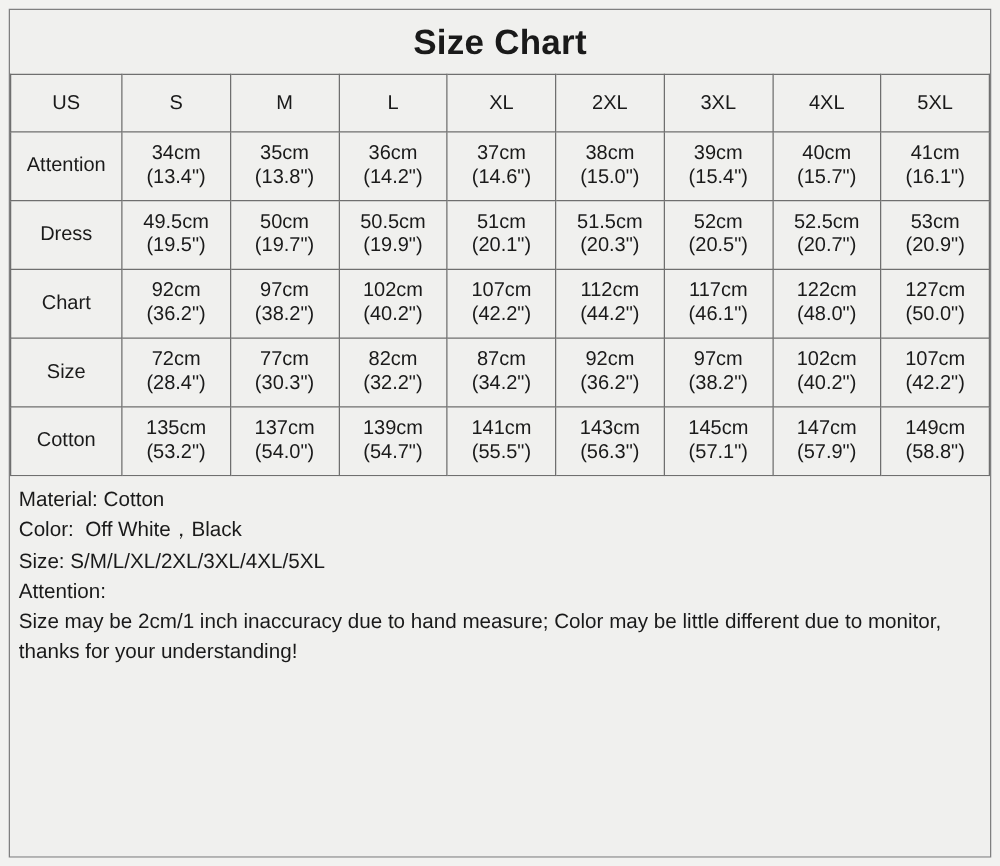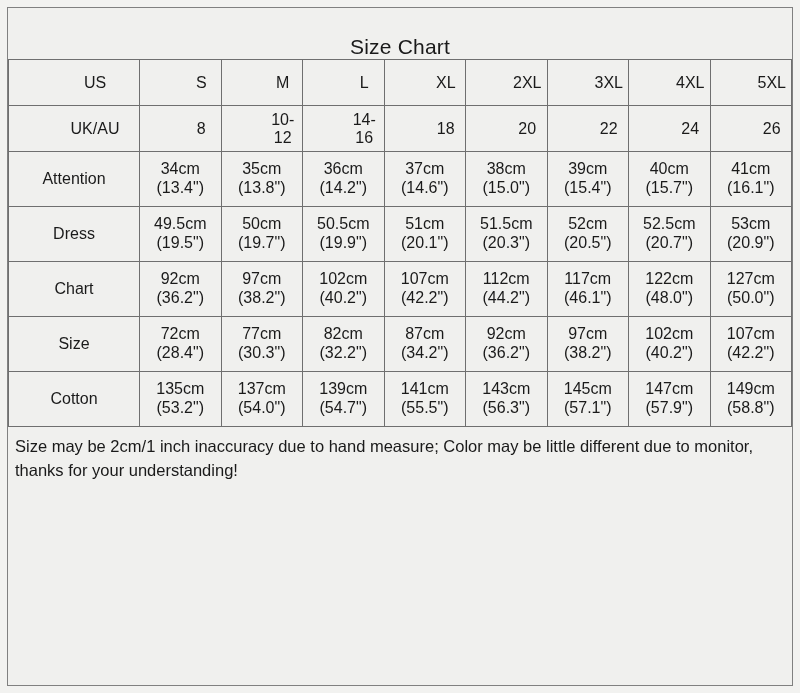--- a/index.html
+++ b/index.html
@@ -25,25 +25,26 @@
     border: 1px solid #808080;
     background: #f0f0ee;
     display: flex;
     flex-direction: column;
   }
 
   .title-bar {
     height: 51px;
     flex: 0 0 51px;
     display: flex;
-    align-items: flex-end;
+    align-items: center;
     justify-content: center;
     background: #f0f0ee;
-    font-size: 21px;
+    font-size: 28px;
     letter-spacing: 0.2px;
+    font-weight: bold;
   }
 
   table.size-table {
     border-collapse: collapse;
     table-layout: fixed;
     width: 100%;
   }
   table.size-table td {
     border: 1px solid #6f6f6f;
     text-align: center;
@@ -55,21 +56,20 @@
   td.label-cell {
     width: 88px;
     background: #9cb4b1;
     font-size: 16.5px;
   }
   td.head-cell {
     background: #9cb4b1;
   }
   tr.head-row td {
     height: 45px;
-    padding-left: 42px;
   }
   tr.meas-row td {
     height: 54px;
   }
   .cm-line { display: block; line-height: 1.18; }
   .in-line { display: block; line-height: 1.18; }
 
   .footer {
     flex: 1 1 auto;
     padding: 7px 0 0 7px;
@@ -98,31 +98,20 @@
         <td class="head-cell">S</td>
         <td class="head-cell">M</td>
         <td class="head-cell">L</td>
         <td class="head-cell">XL</td>
         <td class="head-cell">2XL</td>
         <td class="head-cell">3XL</td>
         <td class="head-cell">4XL</td>
         <td class="head-cell">5XL</td>
       </tr>
 
-      <tr class="head-row">
-        <td class="label-cell">UK/AU</td>
-        <td class="head-cell">8</td>
-        <td class="head-cell">10-12</td>
-        <td class="head-cell">14-16</td>
-        <td class="head-cell">18</td>
-        <td class="head-cell">20</td>
-        <td class="head-cell">22</td>
-        <td class="head-cell">24</td>
-        <td class="head-cell">26</td>
-      </tr>
 
 
 
       <tr class="meas-row">
         <td class="label-cell">Attention</td>
         <td>
             <span class="cm-line">34cm</span>
             <span class="in-line">(13.4")</span>
           </td>
         <td>
@@ -296,16 +285,20 @@
         <td>
             <span class="cm-line">149cm</span>
             <span class="in-line">(58.8")</span>
           </td>
       </tr>
 
     </tbody>
   </table>
 
   <div class="footer">
+    <div>Material: Cotton</div>
+    <div>Color:  Off White，Black</div>
+    <div>Size: S/M/L/XL/2XL/3XL/4XL/5XL</div>
+    <div>Attention:</div>
     <div class="wrapline">Size may be 2cm/1 inch inaccuracy due to hand measure; Color may be little different due to monitor, thanks for your understanding!</div>
   </div>
 
 </div>
 
 </body></html>

